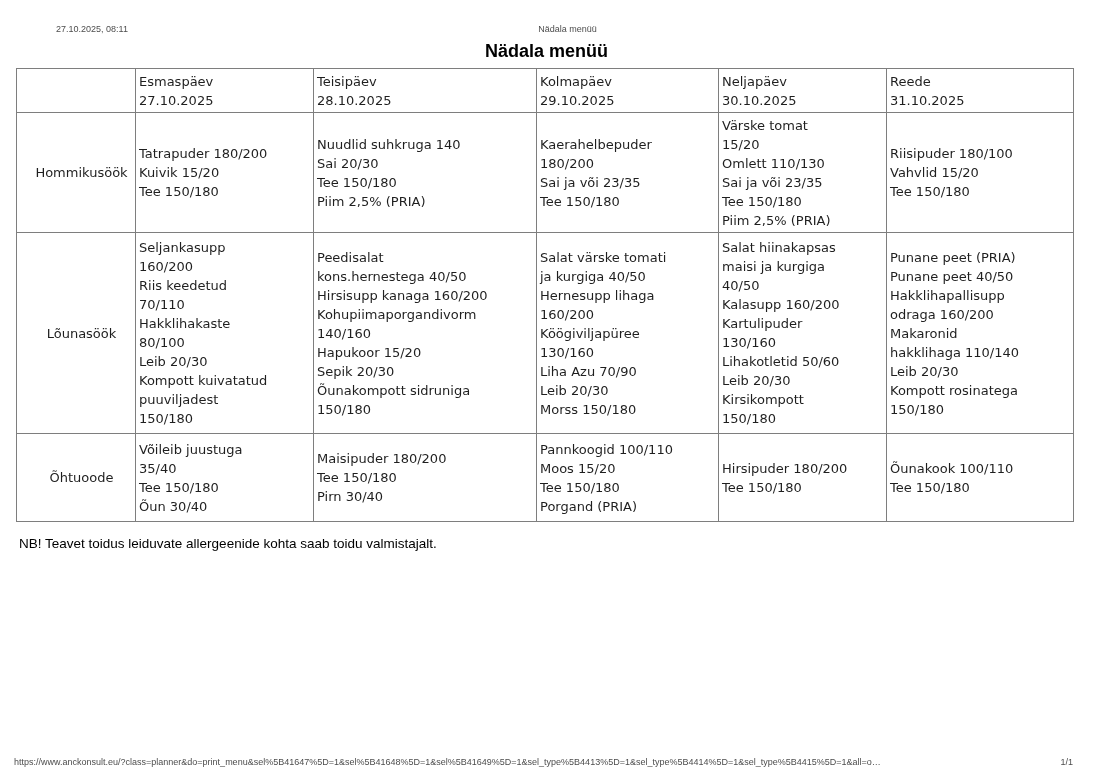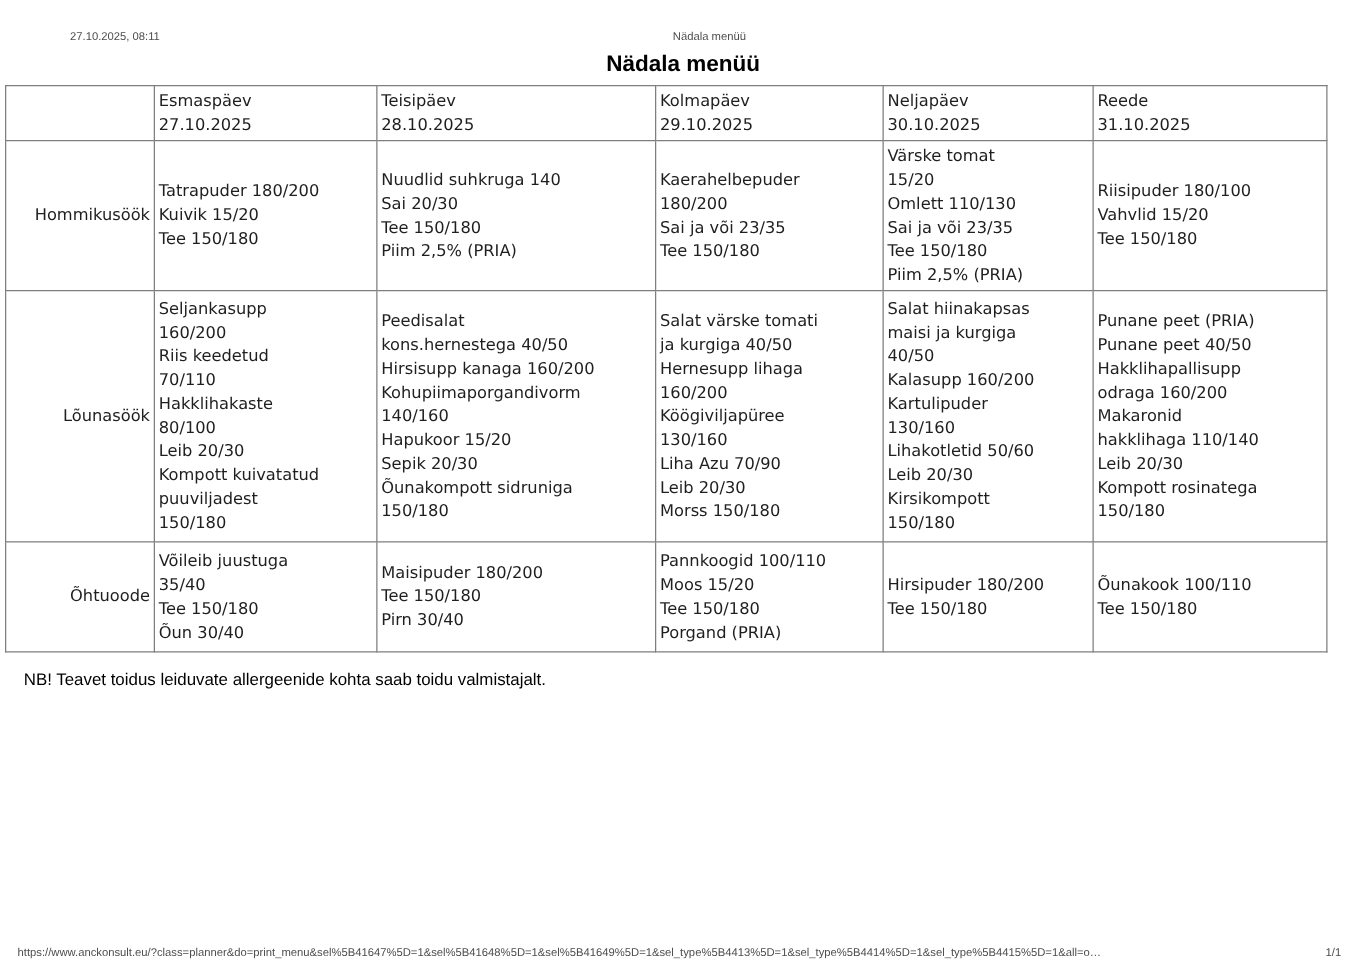--- a/index.html
+++ b/index.html
@@ -28,41 +28,41 @@
   .page-title {
     position: absolute;
     top: 41px; left: 0; width: 100%;
     text-align: center;
     font-size: 18px;
     font-weight: bold;
     font-family: "Liberation Sans", sans-serif;
   }
   table.menu-table {
     position: absolute;
-    top: 68px; left: 4px;
+    top: 68px; left: 16px;
     width: 1057px;
     table-layout: fixed;
     border-collapse: collapse;
     font-family: "DejaVu Sans", sans-serif;
     font-size: 13px;
     color: #1f1f1f;
   }
   table.menu-table th, table.menu-table td {
     border: 1.5px solid #7e7e7e;
     vertical-align: middle;
     padding: 1px 3px;
     font-weight: normal;
     overflow: hidden;
   }
   thead tr { height: 44px; }
   tbody tr:nth-child(1) { height: 120px; }
   tbody tr:nth-child(2) { height: 201px; }
   tbody tr:nth-child(3) { height: 88px; }
   thead th { text-align: left; }
-  tbody th.row-label { text-align: right; padding-left: 14px; }
+  tbody th.row-label { text-align: center; padding-left: 14px; }
   .cell-line, .hdr-line { line-height: 19px; text-align: left; }
   .note {
     position: absolute;
     top: 536px; left: 19px;
     font-size: 13.5px;
     color: #000;
   }
   .print-footer {
     position: absolute;
     bottom: 9px; left: 14px; right: 20px;

